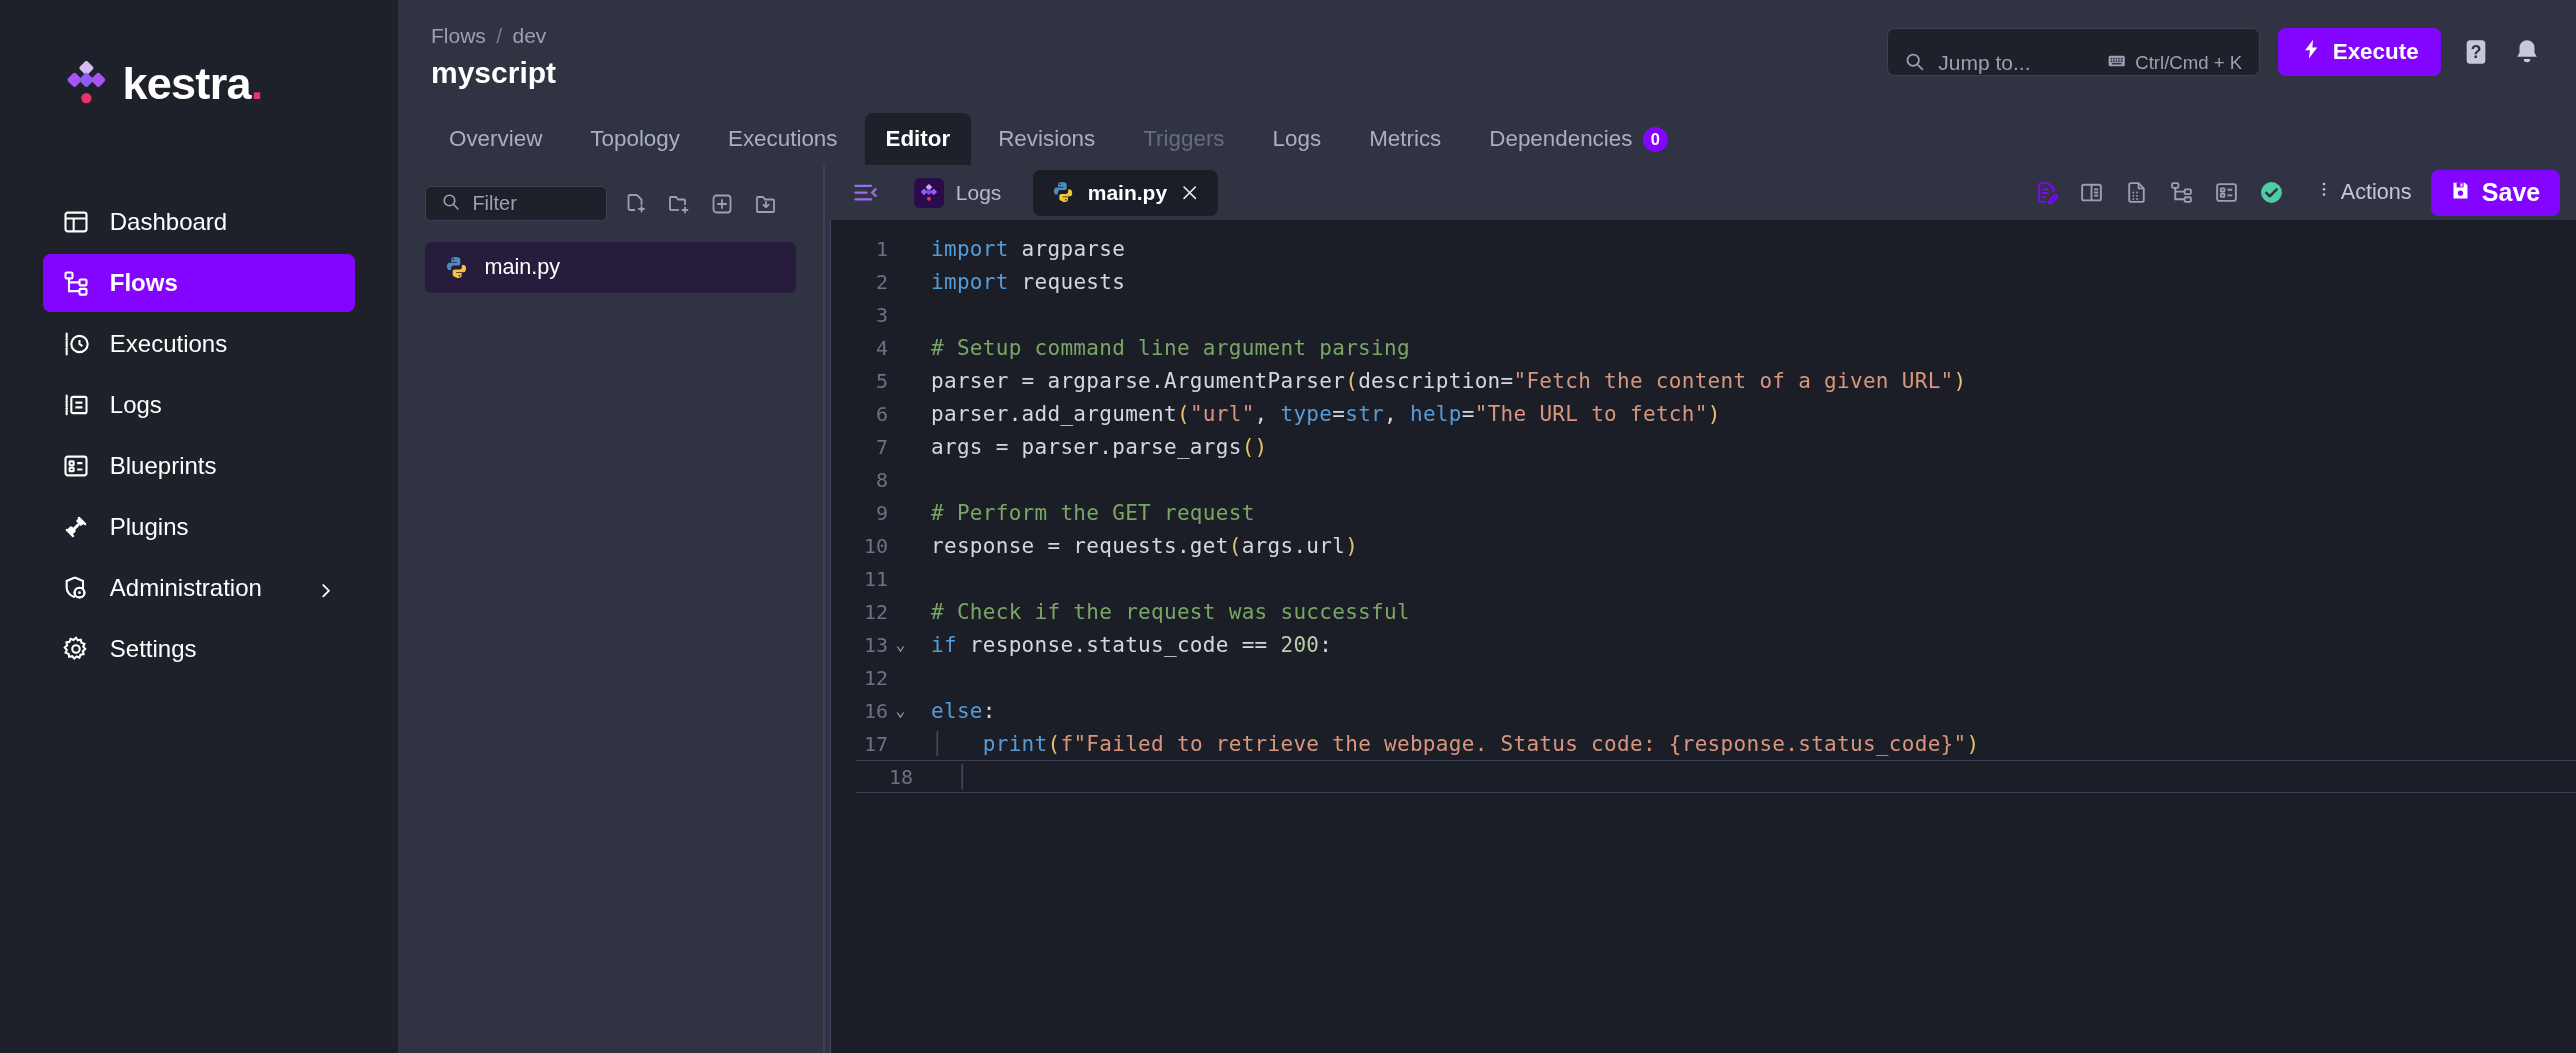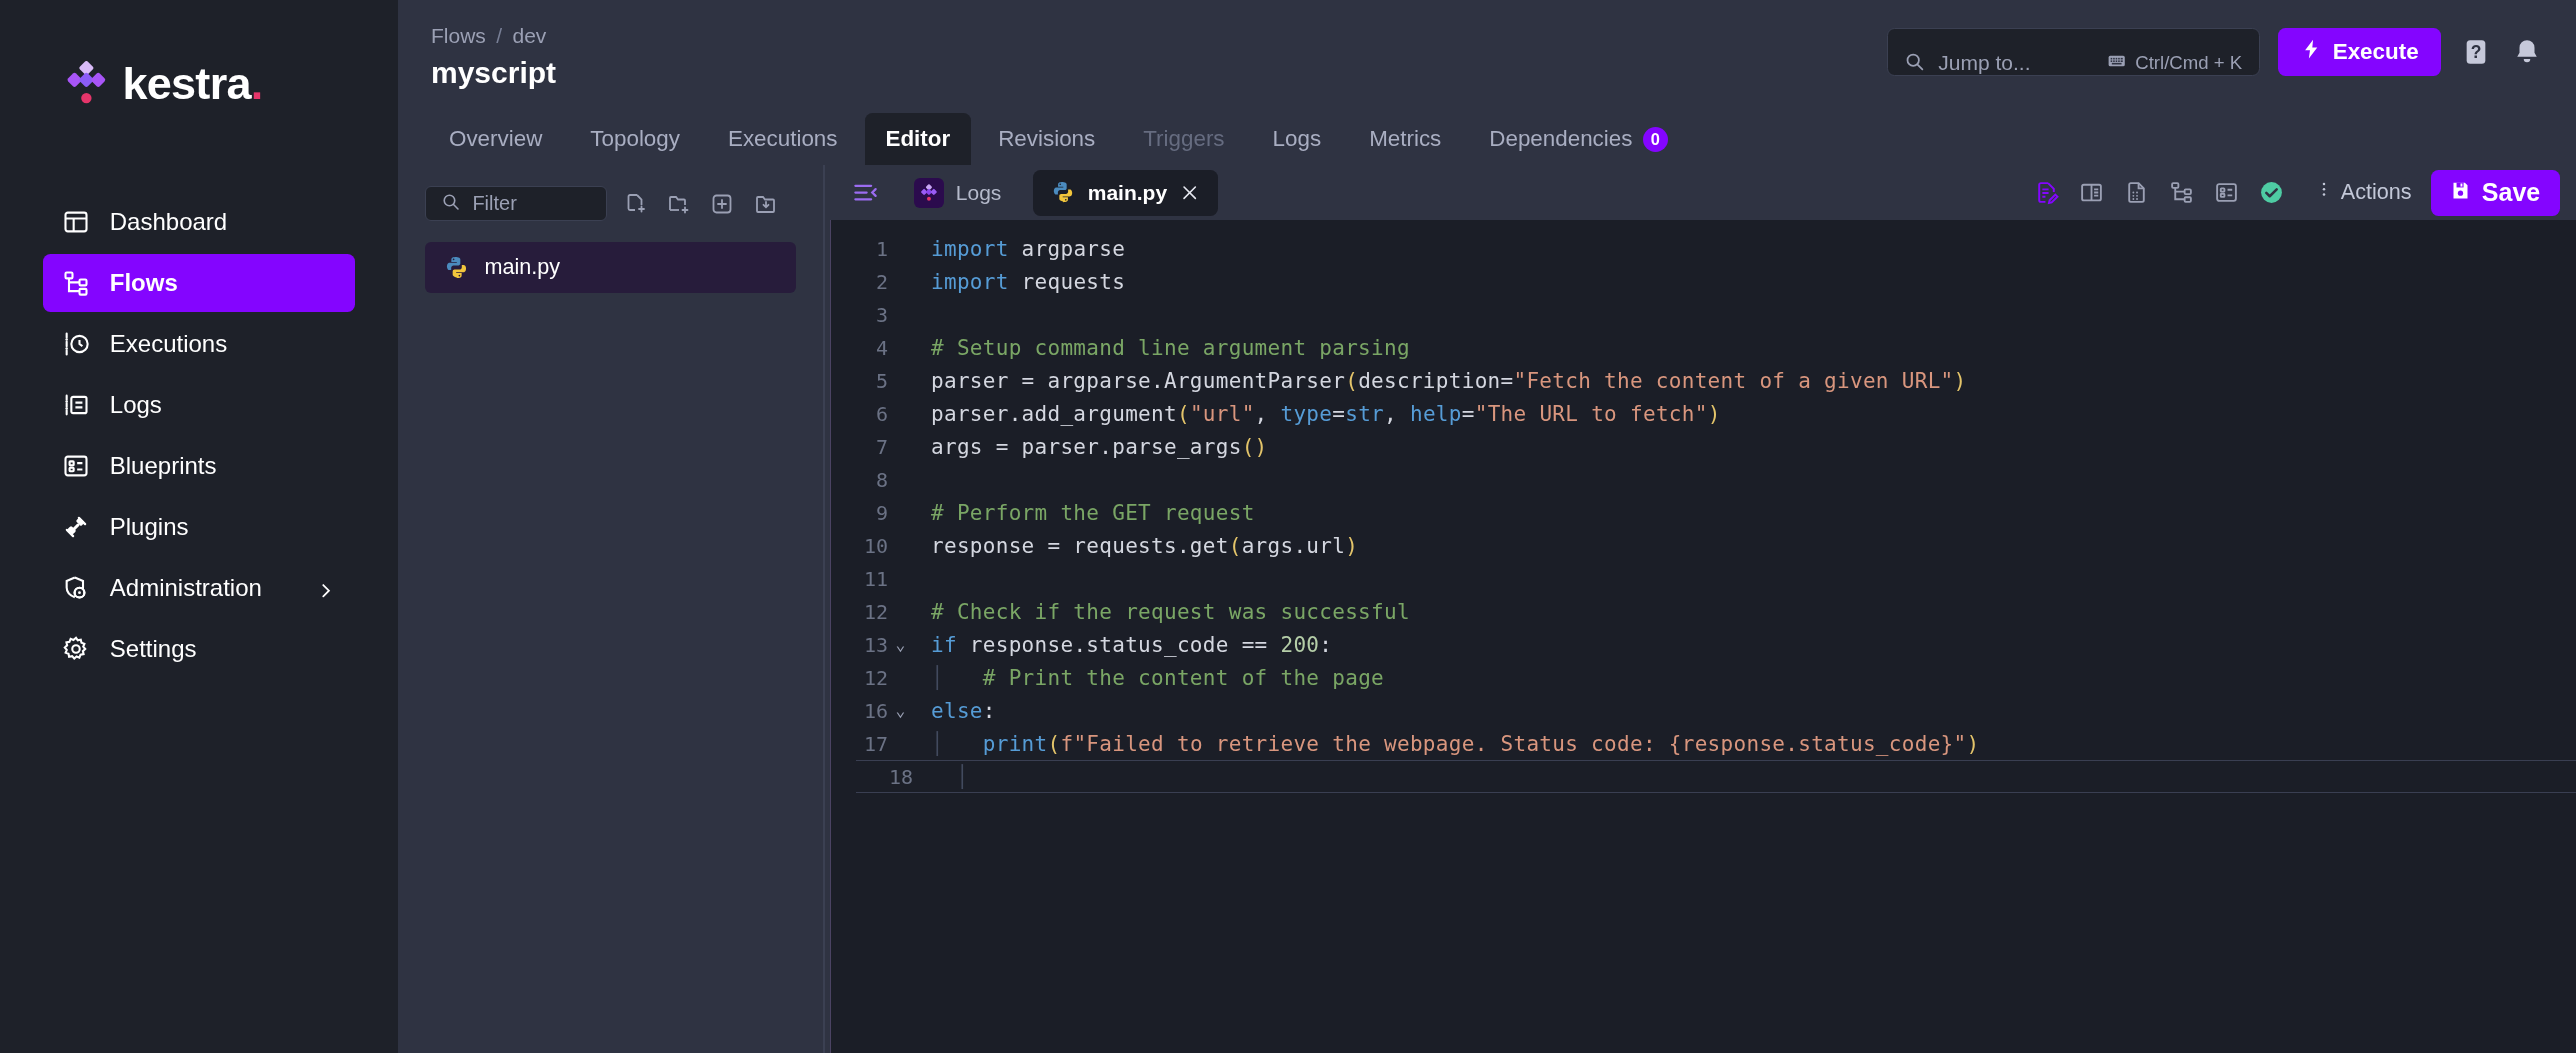--- a/index.html
+++ b/index.html
@@ -629,21 +629,20 @@
               <span class="code-text"><span class="t-cmt"># Check if the request was successful</span></span>
             </div>
             <div class="code-line">
               <span class="ln">13</span>
               <span class="fold">⌄</span>
               <span class="code-text"><span class="t-kw">if</span><span class="t-pl"> response.status_code == </span><span class="t-num">200</span><span class="t-pl">:</span></span>
             </div>
             <div class="code-line">
               <span class="ln">12</span>
               <span class="fold"></span>
-              <span class="code-text"><span class="guide">│ </span><span class="t-cmt">  # Print the content of the page</span></span>
             </div>
             <div class="code-line">
               <span class="ln">16</span>
               <span class="fold">⌄</span>
               <span class="code-text"><span class="t-kw">else</span><span class="t-pl">:</span></span>
             </div>
             <div class="code-line">
               <span class="ln">17</span>
               <span class="fold"></span>
               <span class="code-text"><span class="guide">│ </span><span class="t-pl">  </span><span class="t-fn">print</span><span class="t-par">(</span><span class="t-str">f"Failed to retrieve the webpage. Status code: {response.status_code}"</span><span class="t-par">)</span></span>

